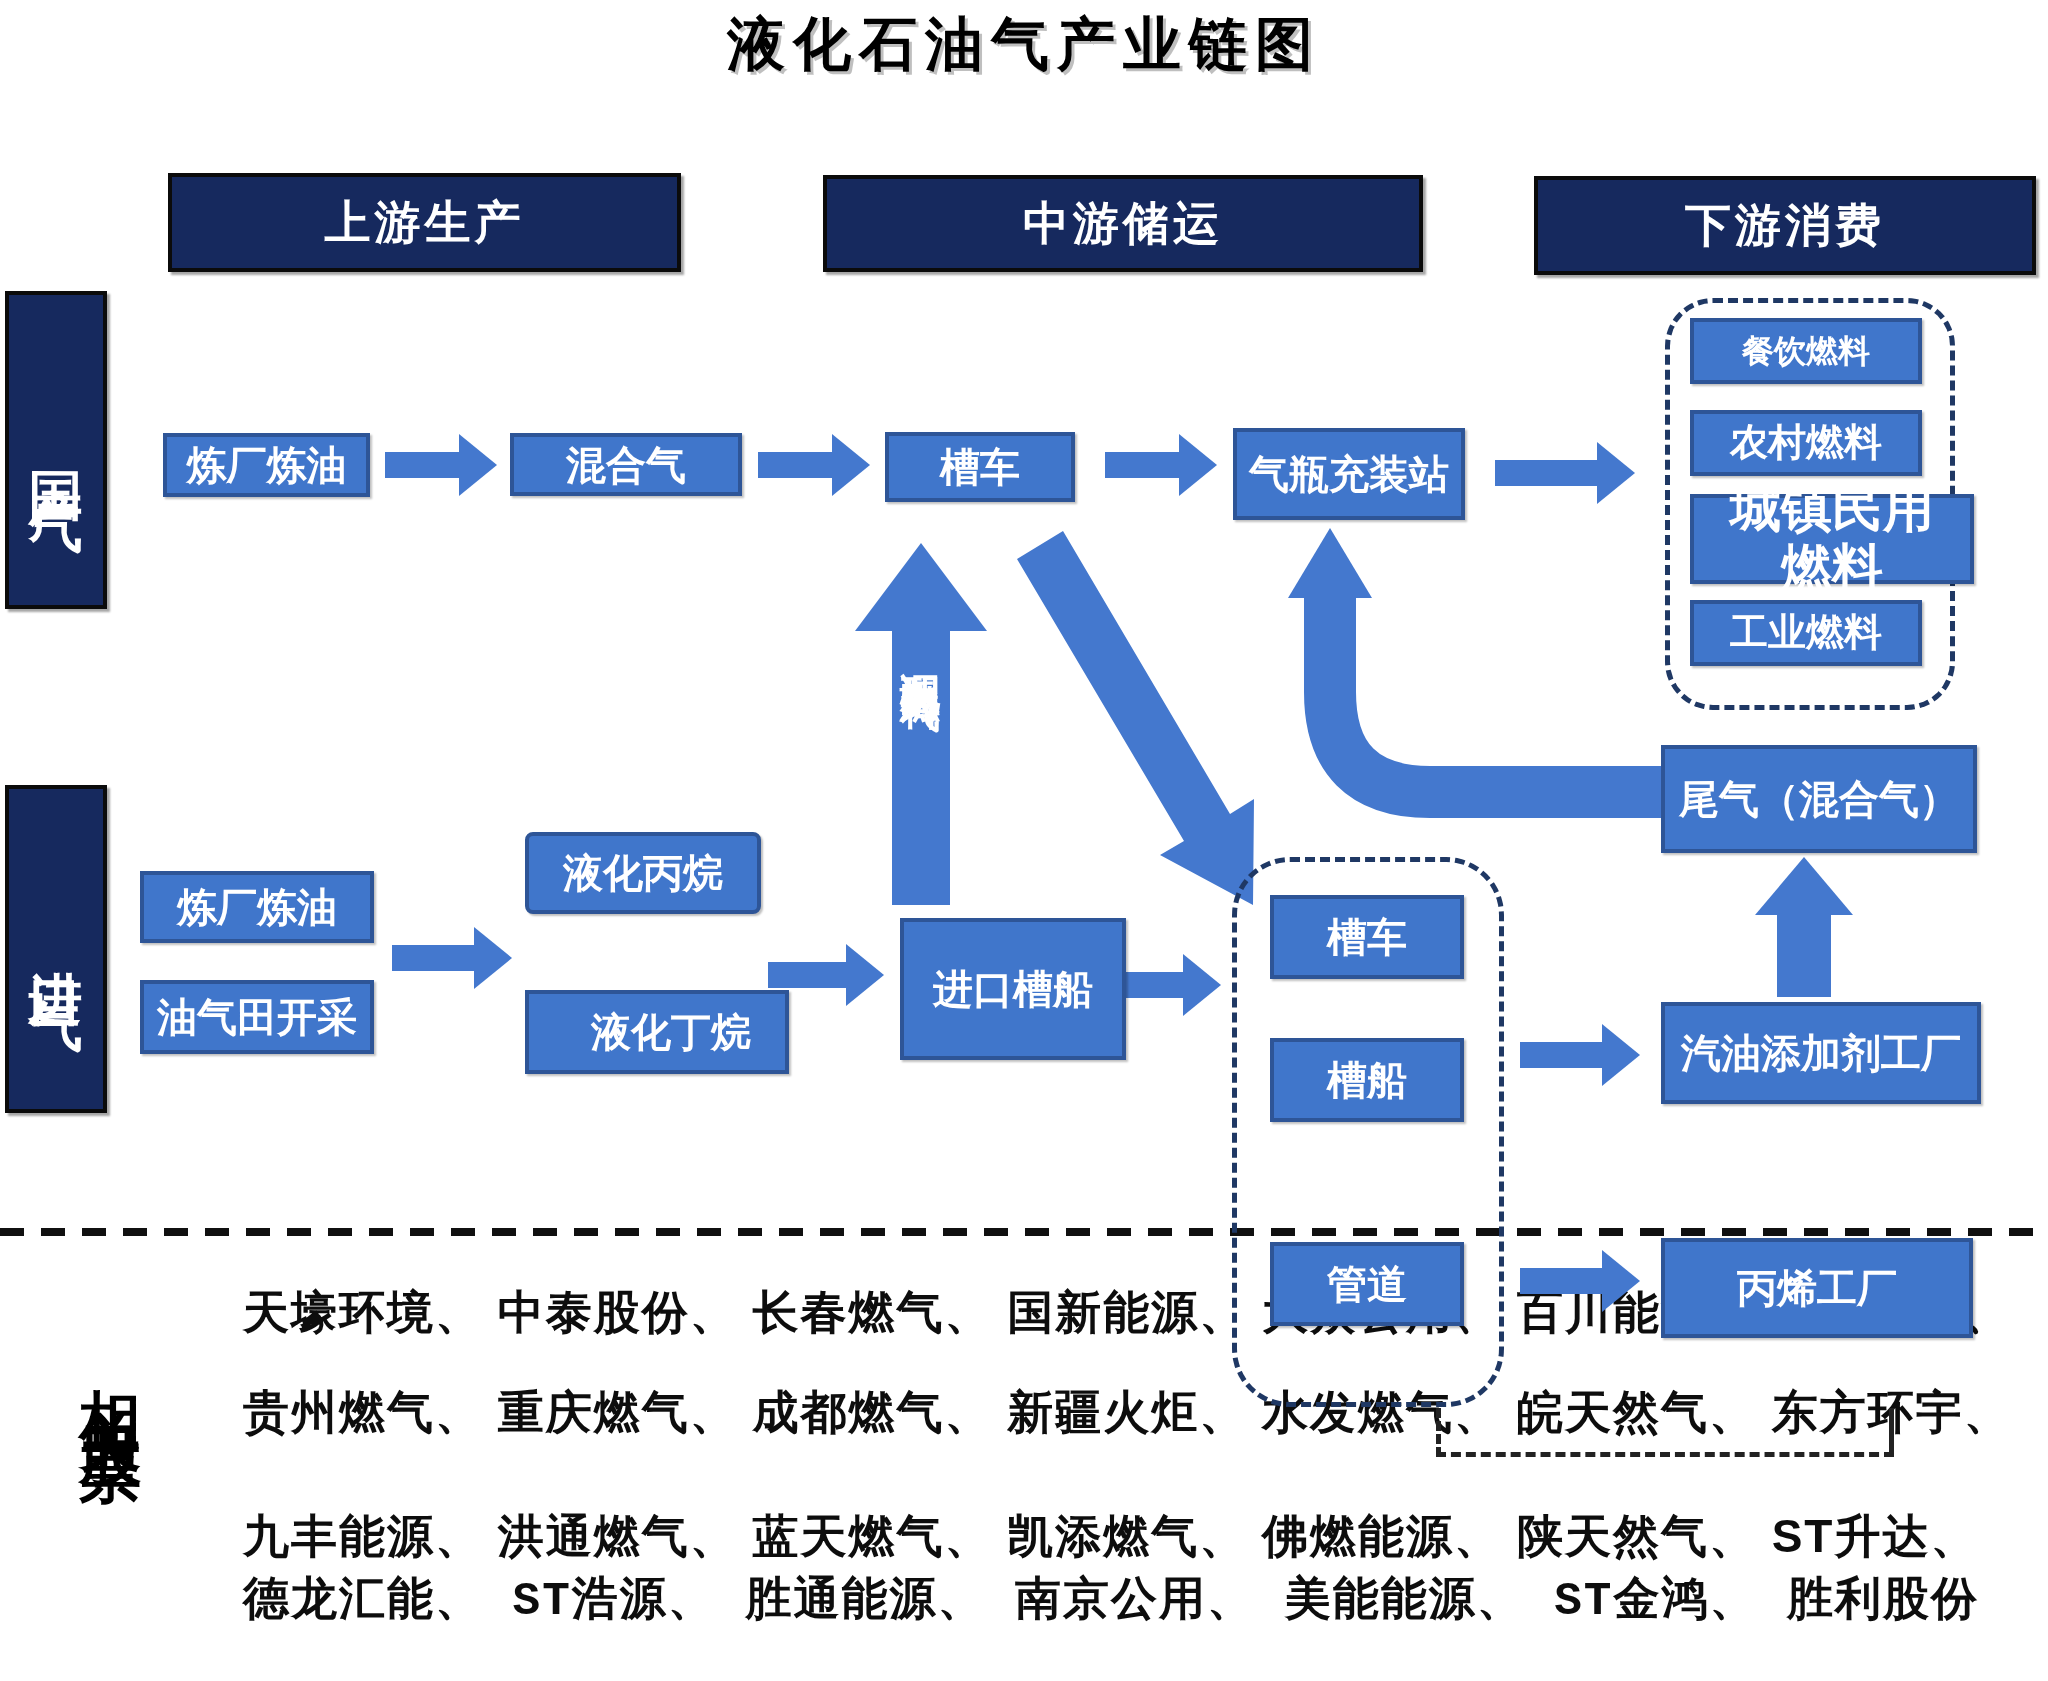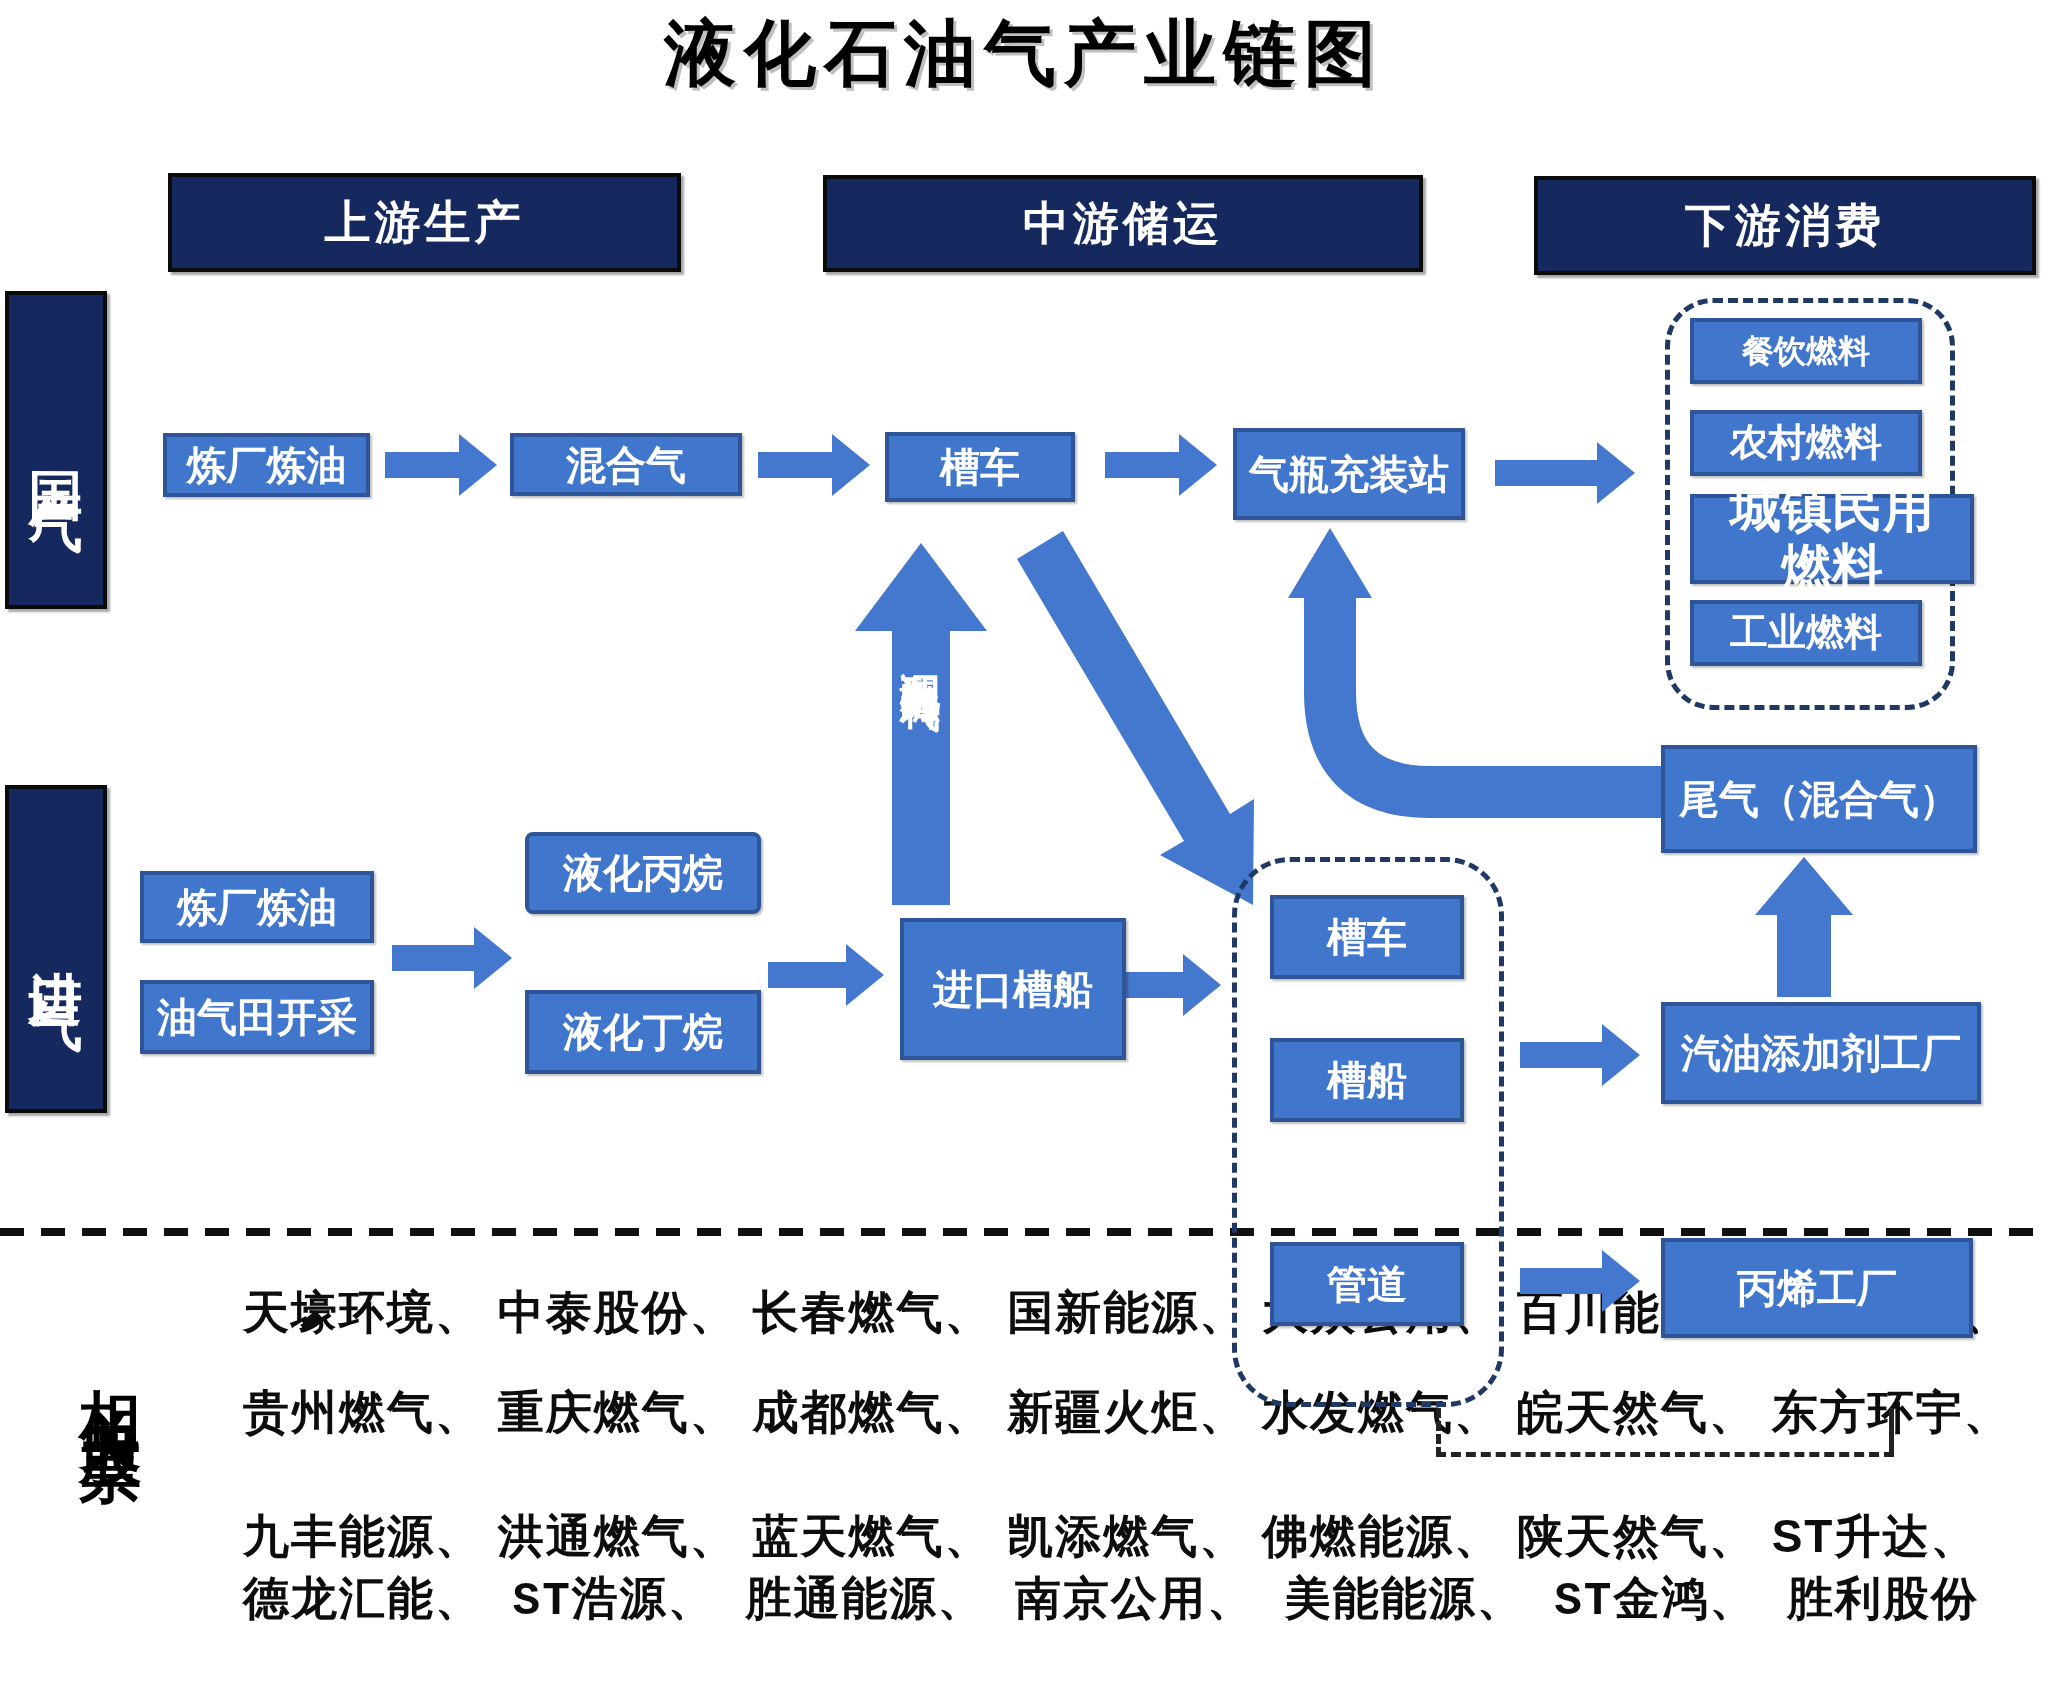--- a/index.html
+++ b/index.html
@@ -1,20 +1,20 @@
 <!DOCTYPE html>
 <html><head>
 <meta charset="utf-8">
 <style>
   html,body{margin:0;padding:0;background:#ffffff;}
   #stage{position:relative;width:2048px;height:1681px;background:#ffffff;overflow:hidden;
          font-family:"Liberation Sans",sans-serif;}
   
   .title{position:absolute;left:0;top:6px;width:2048px;text-align:center;
-         font-size:72px;font-weight:900;color:#000;letter-spacing:8px;
+         font-size:58px;font-weight:900;color:#000;letter-spacing:8px;
          text-shadow:3px 3px 0 rgba(0,0,0,.25);}
   
   .navy{position:absolute;background:#16295e;border:4px solid #0b0b0b;
         box-shadow:3px 3px 2px rgba(0,0,0,.35);
         display:flex;align-items:center;justify-content:center;color:#fff;}
   .hdr{font-size:46px;font-weight:700;letter-spacing:4px;}
   .lane{writing-mode:vertical-rl;text-orientation:upright;
         font-size:54px;font-weight:700;letter-spacing:14px;}
   
   .box{position:absolute;background:#4076cb;border:4px solid #2e5597;
@@ -116,21 +116,21 @@
       </div>
   </div>
 
   <div class="box" style="left:140px;top:871px;width:226px;height:64px;">炼厂炼油</div>
   <div class="box" style="left:140px;top:980px;width:226px;height:66px;">油气田开采</div>
   <div class="ar" style="left:392px;top:925px;width:120px;height:66px;">
       <i class="sh"></i>
       <i class="hd"></i>
     </div>
   <div class="box" style="left:525px;top:832px;width:228px;height:74px;border-radius:8px;">液化丙烷</div>
-  <div class="box" style="left:525px;top:990px;width:228px;height:76px;">液化丁烷</div>
+  <div class="box" style="left:525px;top:990px;width:228px;height:76px;padding-left:28px;">液化丁烷</div>
   <div class="ar" style="left:768px;top:942px;width:116px;height:66px;">
       <i class="sh"></i>
       <i class="hd"></i>
     </div>
   <div class="box" style="left:900px;top:918px;width:182px;height:134px;padding:0 18px;">进口槽船</div>
   <div class="ar" style="left:1105px;top:952px;width:116px;height:66px;">
       <i class="sh"></i>
       <i class="hd"></i>
     </div>
 

